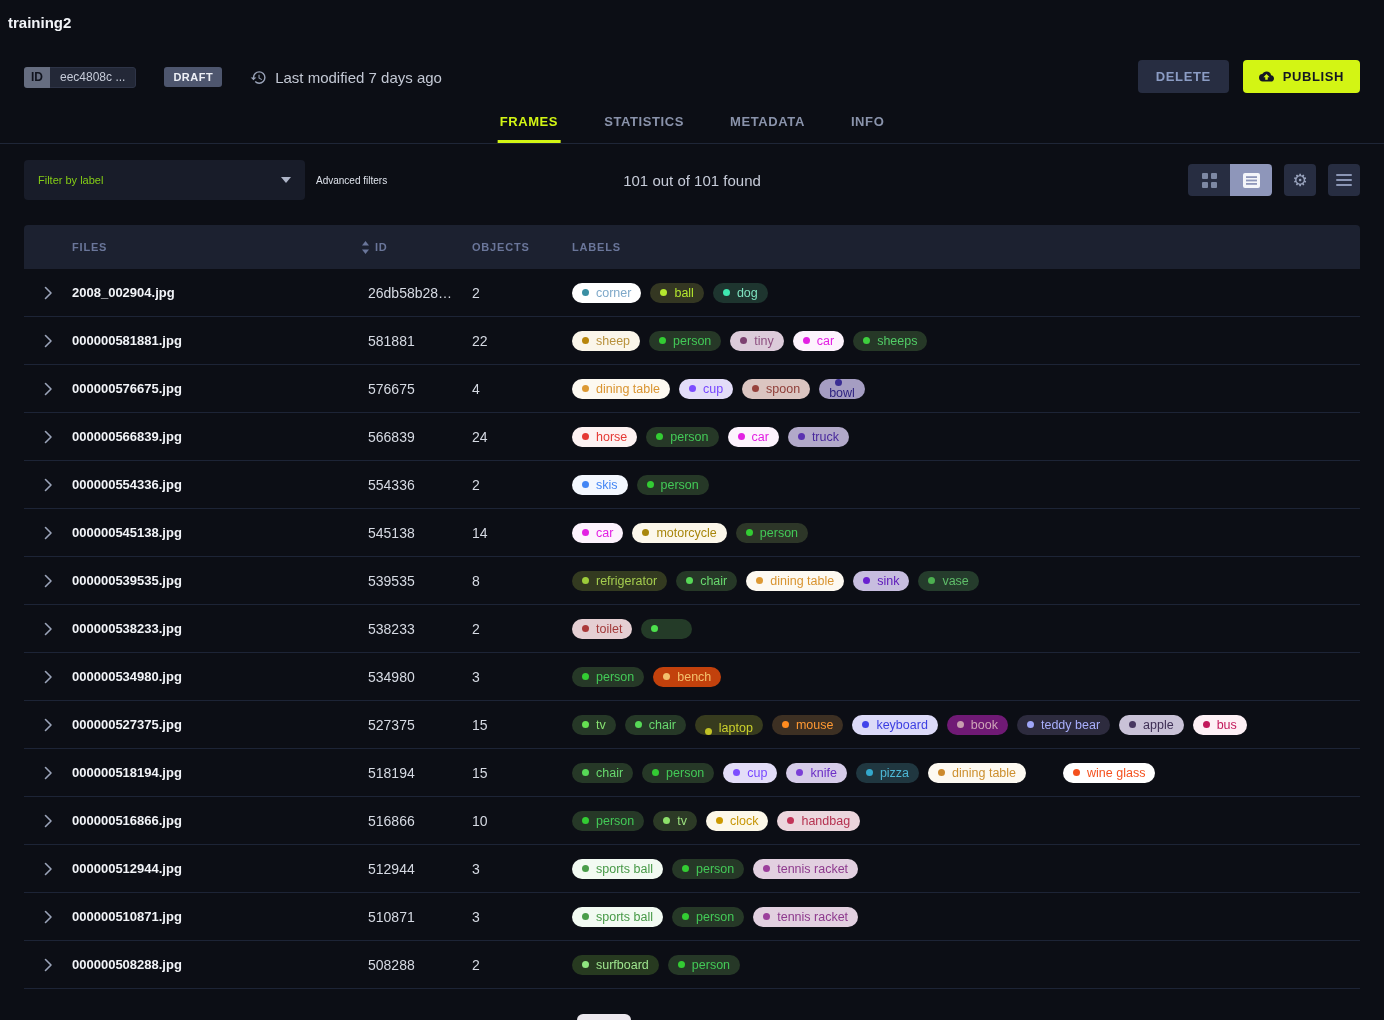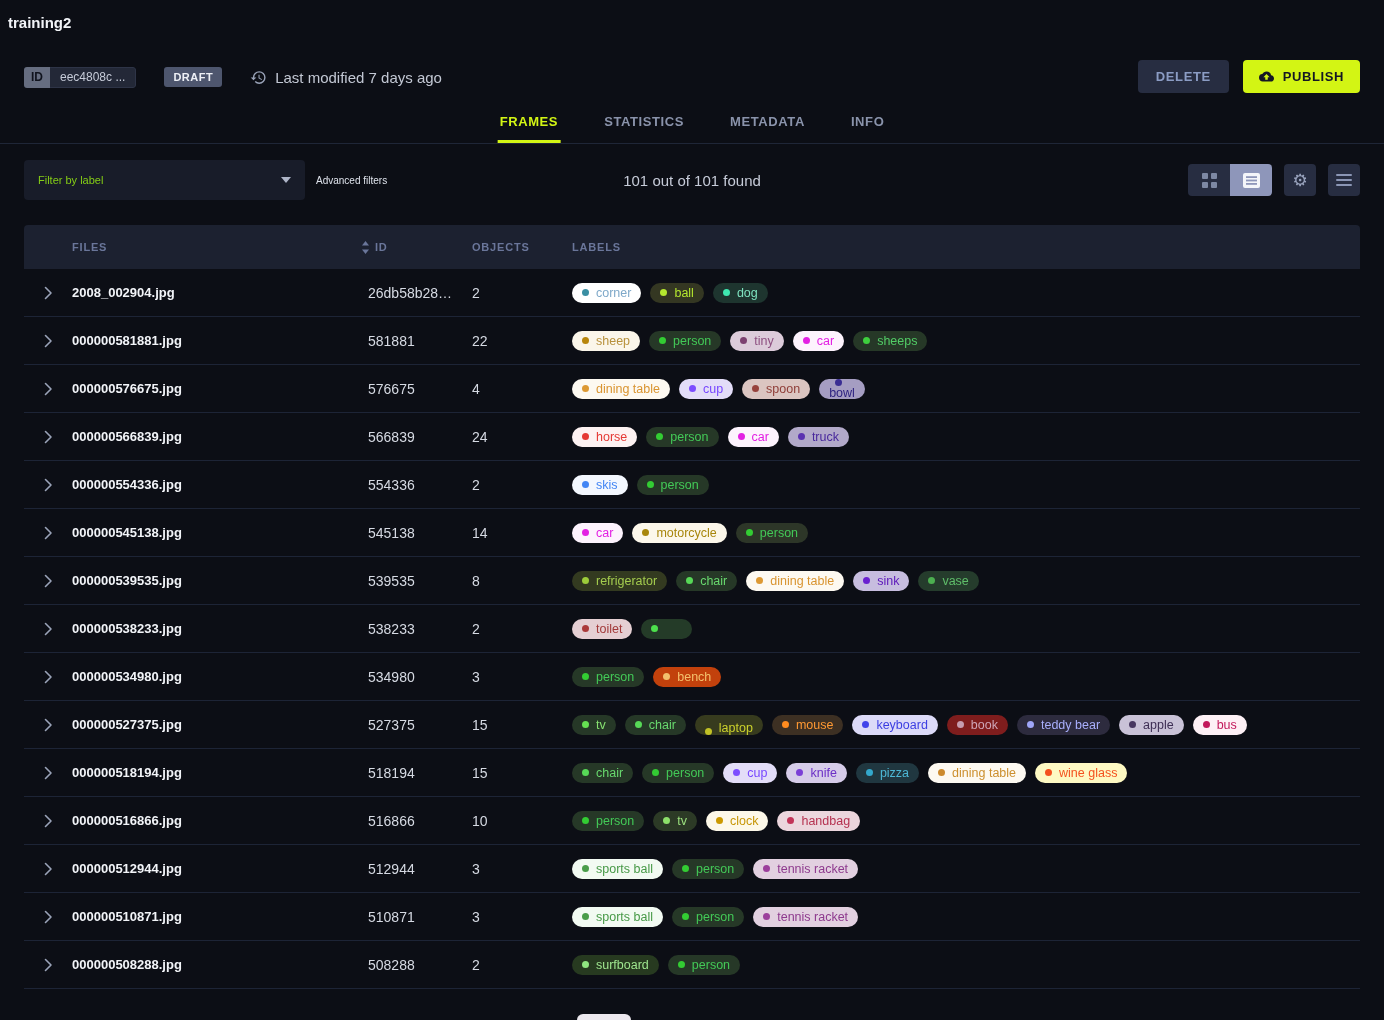--- a/index.html
+++ b/index.html
@@ -422,21 +422,21 @@
             <span style="color: rgb(204, 210, 44);">laptop</span>
           </span>
           <span class="chip" style="background: rgb(61, 48, 35);">
             <span class="dot" style="background: rgb(255, 140, 31);"></span>
             <span style="color: rgb(255, 153, 51);">mouse</span>
           </span>
           <span class="chip" style="background: rgb(220, 218, 248);">
             <span class="dot" style="background: rgb(65, 67, 234);"></span>
             <span style="color: rgb(60, 62, 226);">keyboard</span>
           </span>
-          <span class="chip" style="background: #7f1d1d;">
+          <span class="chip" style="background: #701a75;">
             <span class="dot" style="background: rgb(199, 157, 175);"></span>
             <span style="color: rgb(207, 166, 184);">book</span>
           </span>
           <span class="chip" style="background: rgb(45, 43, 62);">
             <span class="dot" style="background: rgb(159, 166, 248);"></span>
             <span style="color: rgb(169, 175, 252);">teddy bear</span>
           </span>
           <span class="chip" style="background: rgb(201, 194, 215);">
             <span class="dot" style="background: rgb(72, 56, 97);"></span>
             <span style="color: rgb(62, 47, 85);">apple</span>
@@ -475,21 +475,21 @@
             <span style="color: rgb(108, 48, 198);">knife</span>
           </span>
           <span class="chip" style="background: rgb(32, 55, 64);">
             <span class="dot" style="background: rgb(51, 168, 204);"></span>
             <span style="color: rgb(77, 184, 214);">pizza</span>
           </span>
           <span class="chip" style="background: rgb(253, 249, 241);">
             <span class="dot" style="background: rgb(204, 138, 46);"></span>
             <span style="color: rgb(204, 143, 46);">dining table</span>
           </span>
-          <span class="chip" style="background: #fef9c3;">
+          <span class="chip" style="background: #ffffff; margin-left: 28px;">
             <span class="dot" style="background: rgb(244, 81, 30);"></span>
             <span style="color: rgb(244, 81, 30);">wine glass</span>
           </span>
         </div>
   </div>
 
   <div class="t-row">
     <div class="chev-cell">
       <svg width="9" height="14" viewBox="0 0 9 14">
             <polyline points="1.5,1.5 7,7 1.5,12.5" fill="none" stroke="#9aa3b8" stroke-width="1.6" stroke-linecap="round" stroke-linejoin="round"></polyline>

